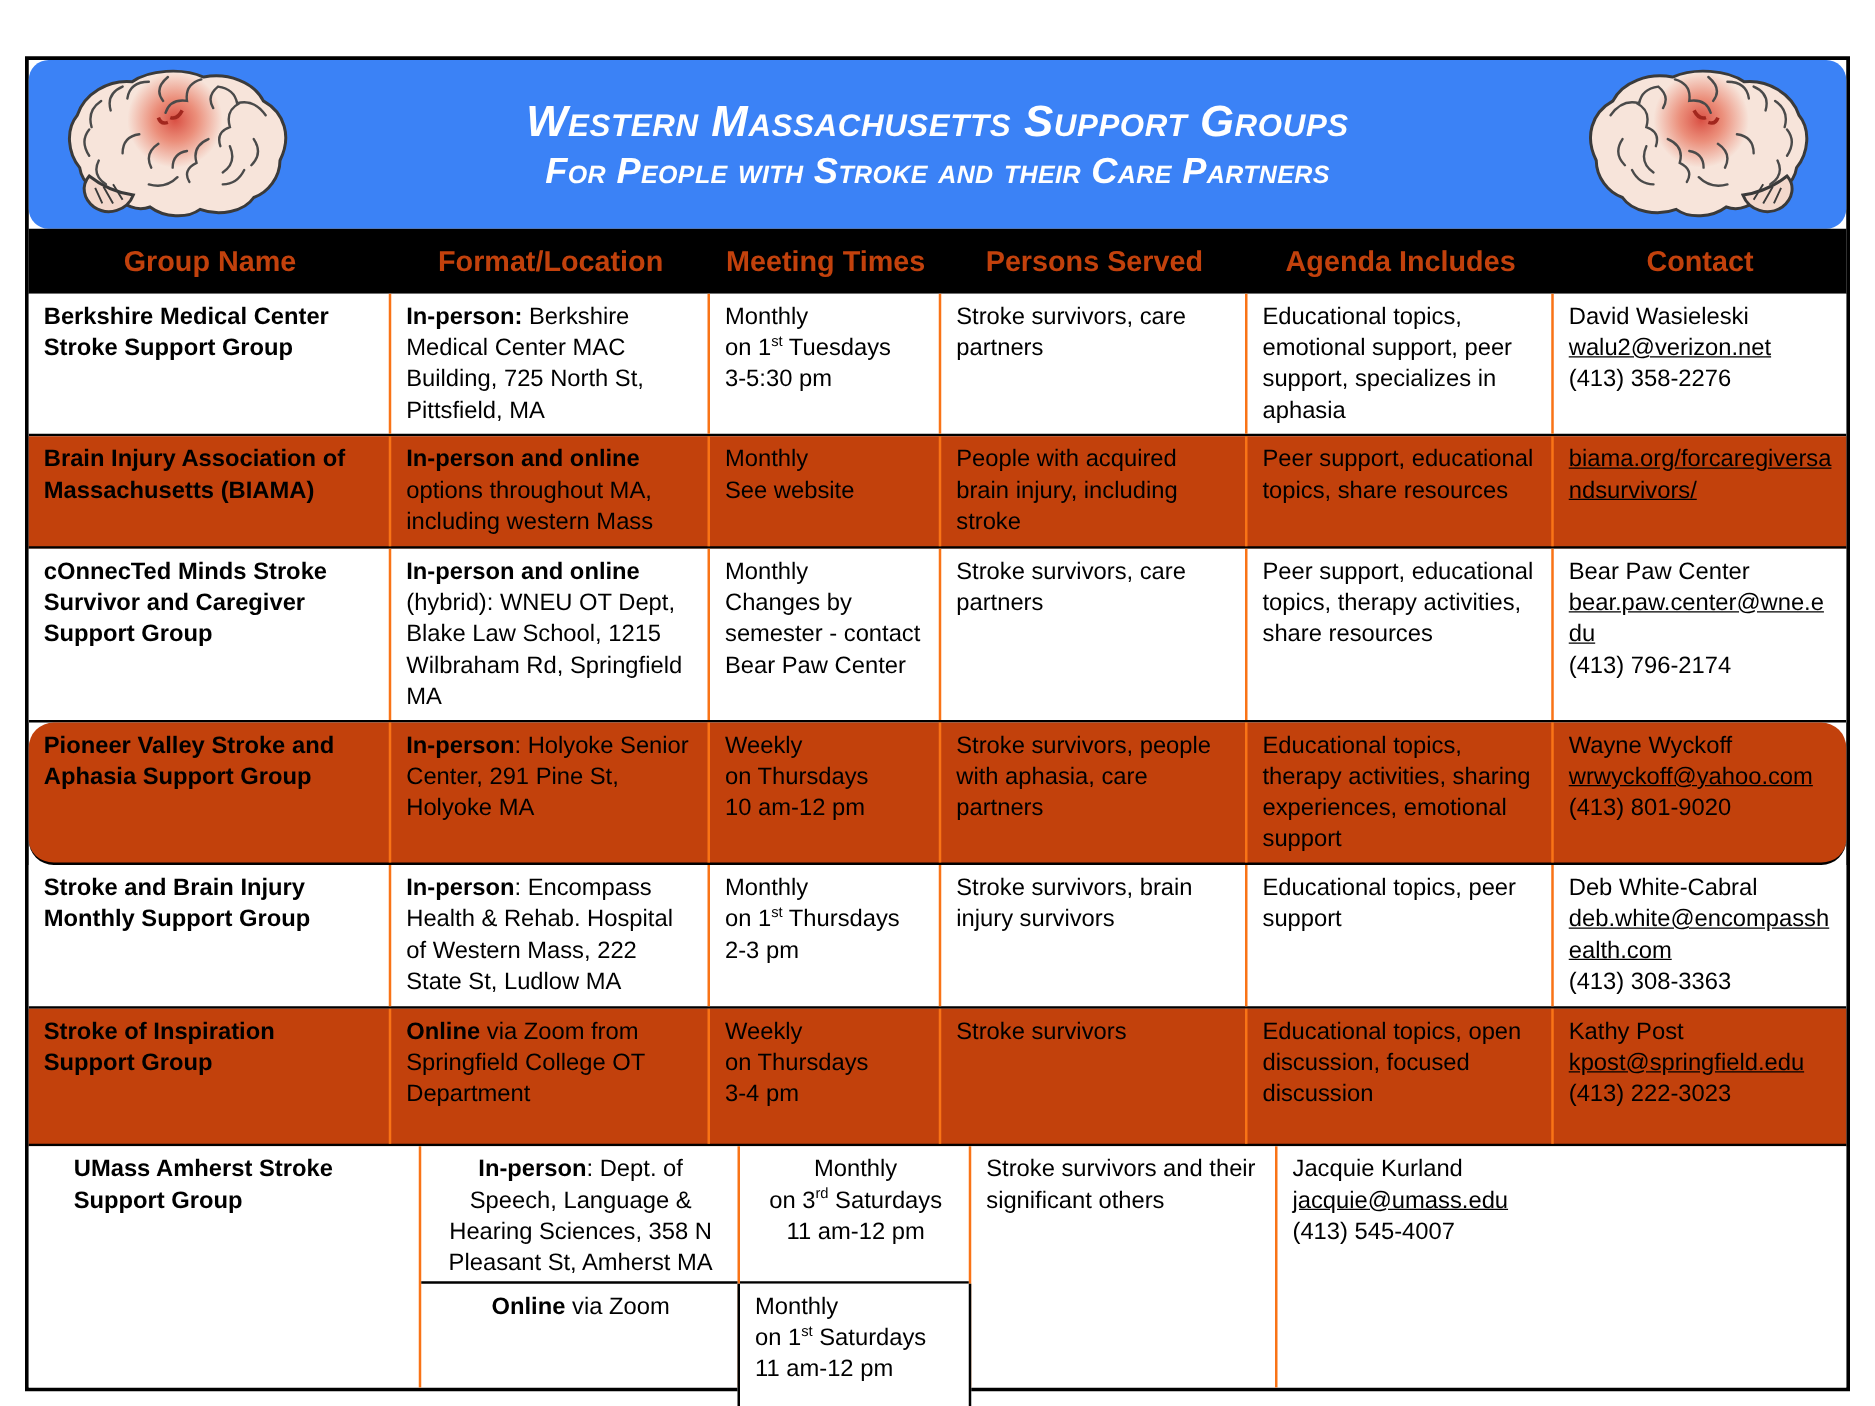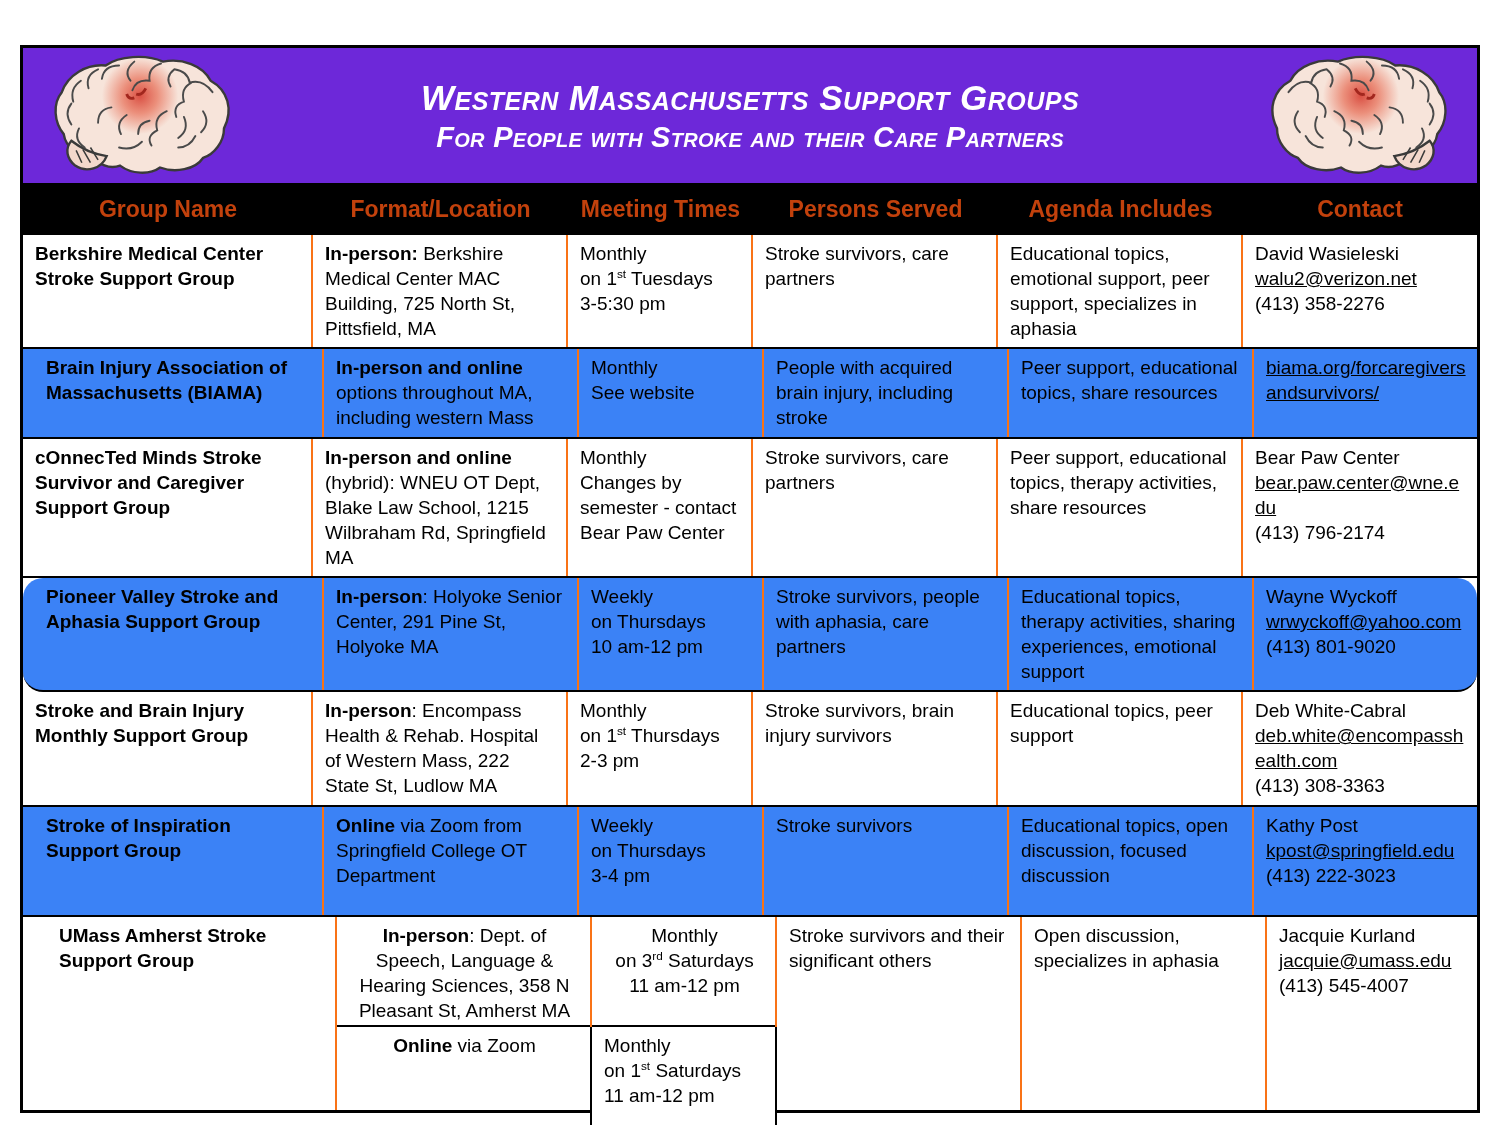--- a/index.html
+++ b/index.html
@@ -38,21 +38,21 @@
     font-weight:bold; font-size:23px;
   }
   
   .row {
     display:grid;
     grid-template-columns:290px 255px 185px 245px 245px 1fr;
     border-bottom:2px solid #000;
     background:#fff;
   }
   .row:last-child { border-bottom:none;padding-left:24px; }
-  .row.shaded { background:#3b82f6;padding-left:11px; }
+  .row.shaded { background:#c2410c; }
   .row:nth-child(1){ min-height:109px; }
   .row:nth-child(2){ min-height:83px; }
   .row:nth-child(3){ min-height:135px; }
   .row:nth-child(4){ min-height:110px;border-radius:20px; }
   .row:nth-child(5){ min-height:110px; }
   .row:nth-child(6){ min-height:110px; }
   .row:nth-child(7){ min-height:193px; }
   .cell {
     border-right:2px solid #f97316;
     padding:6px 10px 6px 12px;
@@ -73,21 +73,21 @@
     position:absolute; top:110px; left:-2px; right:-2px; height:105px;
     background:#fff; border:2px solid #000; border-top:none;
     padding:6px 10px 6px 12px; white-space:pre-line; z-index:2;
   }
 </style>
 </head>
 <body>
 
 <div class="doc">
 
-  <div class="banner" id="banner" style="background: #6d28d9;">
+  <div class="banner" id="banner" style="background: #3b82f6; border-radius: 16px;">
     <div class="brain-wrap brain-left">
       <svg width="212" height="124" viewBox="0 0 210 130" aria-hidden="true">
         <defs>
           <radialGradient id="strokeSpotL" cx="0.5" cy="0.5" r="0.5">
             <stop offset="0" stop-color="#d94f43"></stop>
             <stop offset="0.45" stop-color="#ea8570" stop-opacity="0.9"></stop>
             <stop offset="1" stop-color="#ea8570" stop-opacity="0"></stop>
           </radialGradient>
         </defs>
         <path d="M18,78 C8,58 14,38 32,28 C40,12 62,4 82,8 C100,0 128,2 142,12 C162,10 182,22 188,40 C198,52 196,72 186,84 C184,98 170,108 156,106 C150,116 138,121 127,117 C115,126 96,127 85,119 C69,125 48,121 40,109 C28,105 18,92 18,78 Z" fill="#f7e4da" stroke="#3a3a3a" stroke-width="2.5"></path>
@@ -211,20 +211,19 @@
       <div class="row">
         <div class="cell c-group"><span>UMass Amherst Stroke
 Support Group</span></div>
         <div class="cell c-format split"><div class="sub sub1"><span class="b">In-person</span><span>: Dept. of Speech, Language &amp; Hearing Sciences, 358 N Pleasant St, Amherst MA</span></div><div class="sub"><span class="b">Online</span><span> via Zoom</span></div></div>
         <div class="cell c-meeting split"><div class="sub sub1"><span>Monthly
 on 3</span><sup>rd</sup><span> Saturdays
 11 am-12 pm</span></div><div class="meeting-overflow"><span>Monthly
 on 1</span><sup>st</sup><span> Saturdays
 11 am-12 pm</span></div></div>
         <div class="cell c-persons"><span>Stroke survivors and their significant others</span></div>
-        <div class="cell c-agenda"><span>Open discussion, specializes in aphasia</span></div>
         <div class="cell c-contact"><span>Jacquie Kurland
 </span><span class="u">jacquie@umass.edu</span><span>
 (413) 545-4007</span></div>
       </div>
     </div>
 
 </div>
 
 </body></html>

